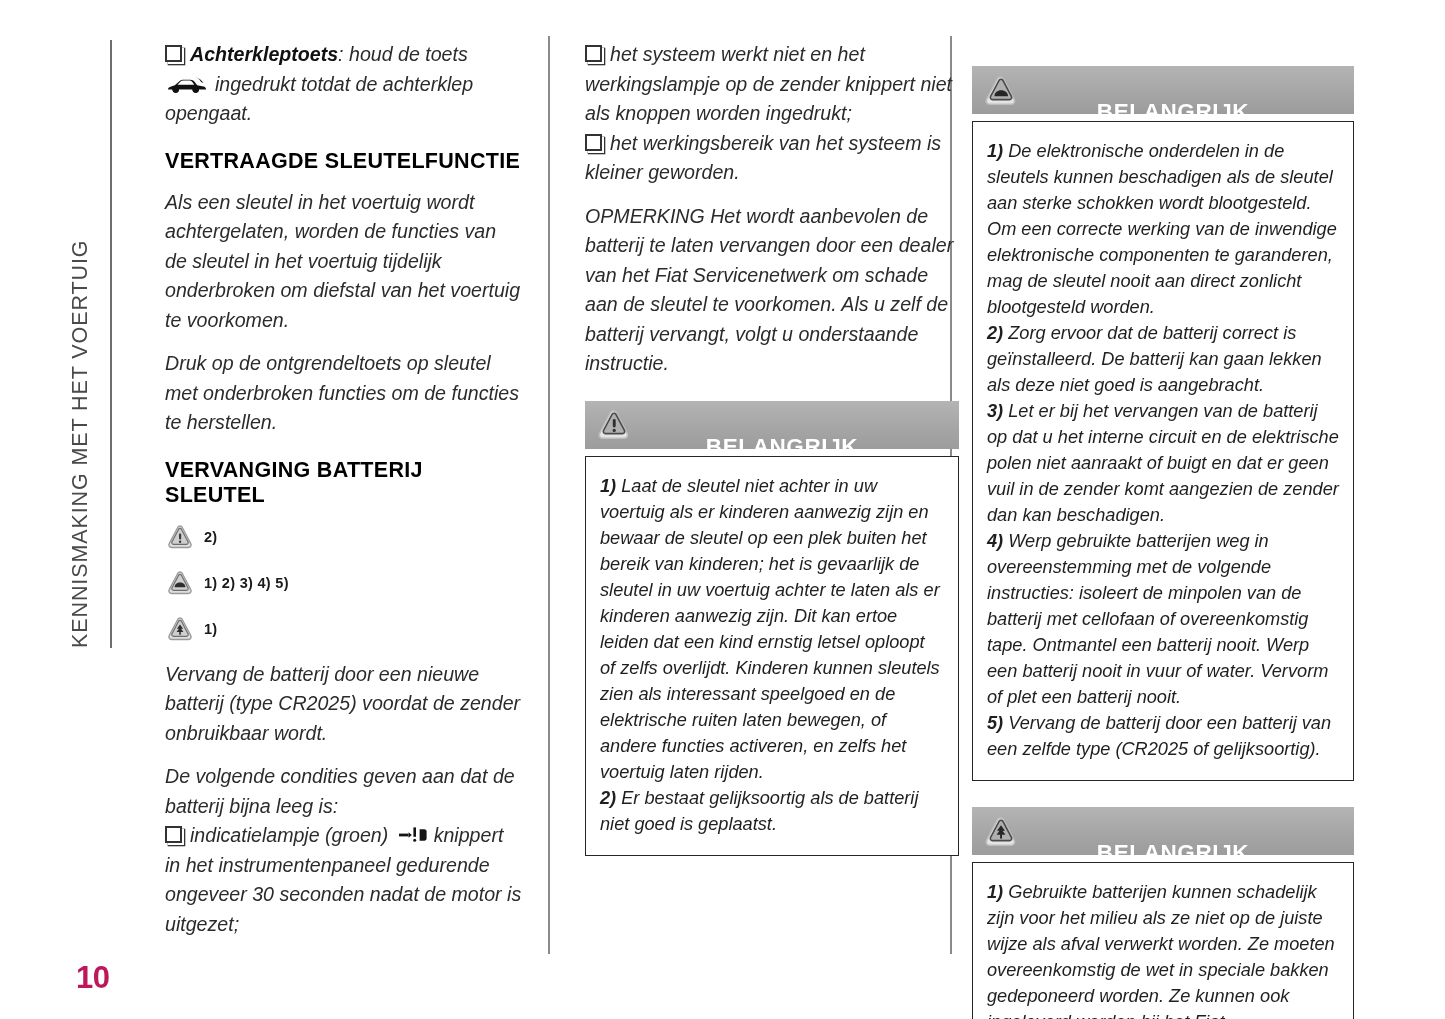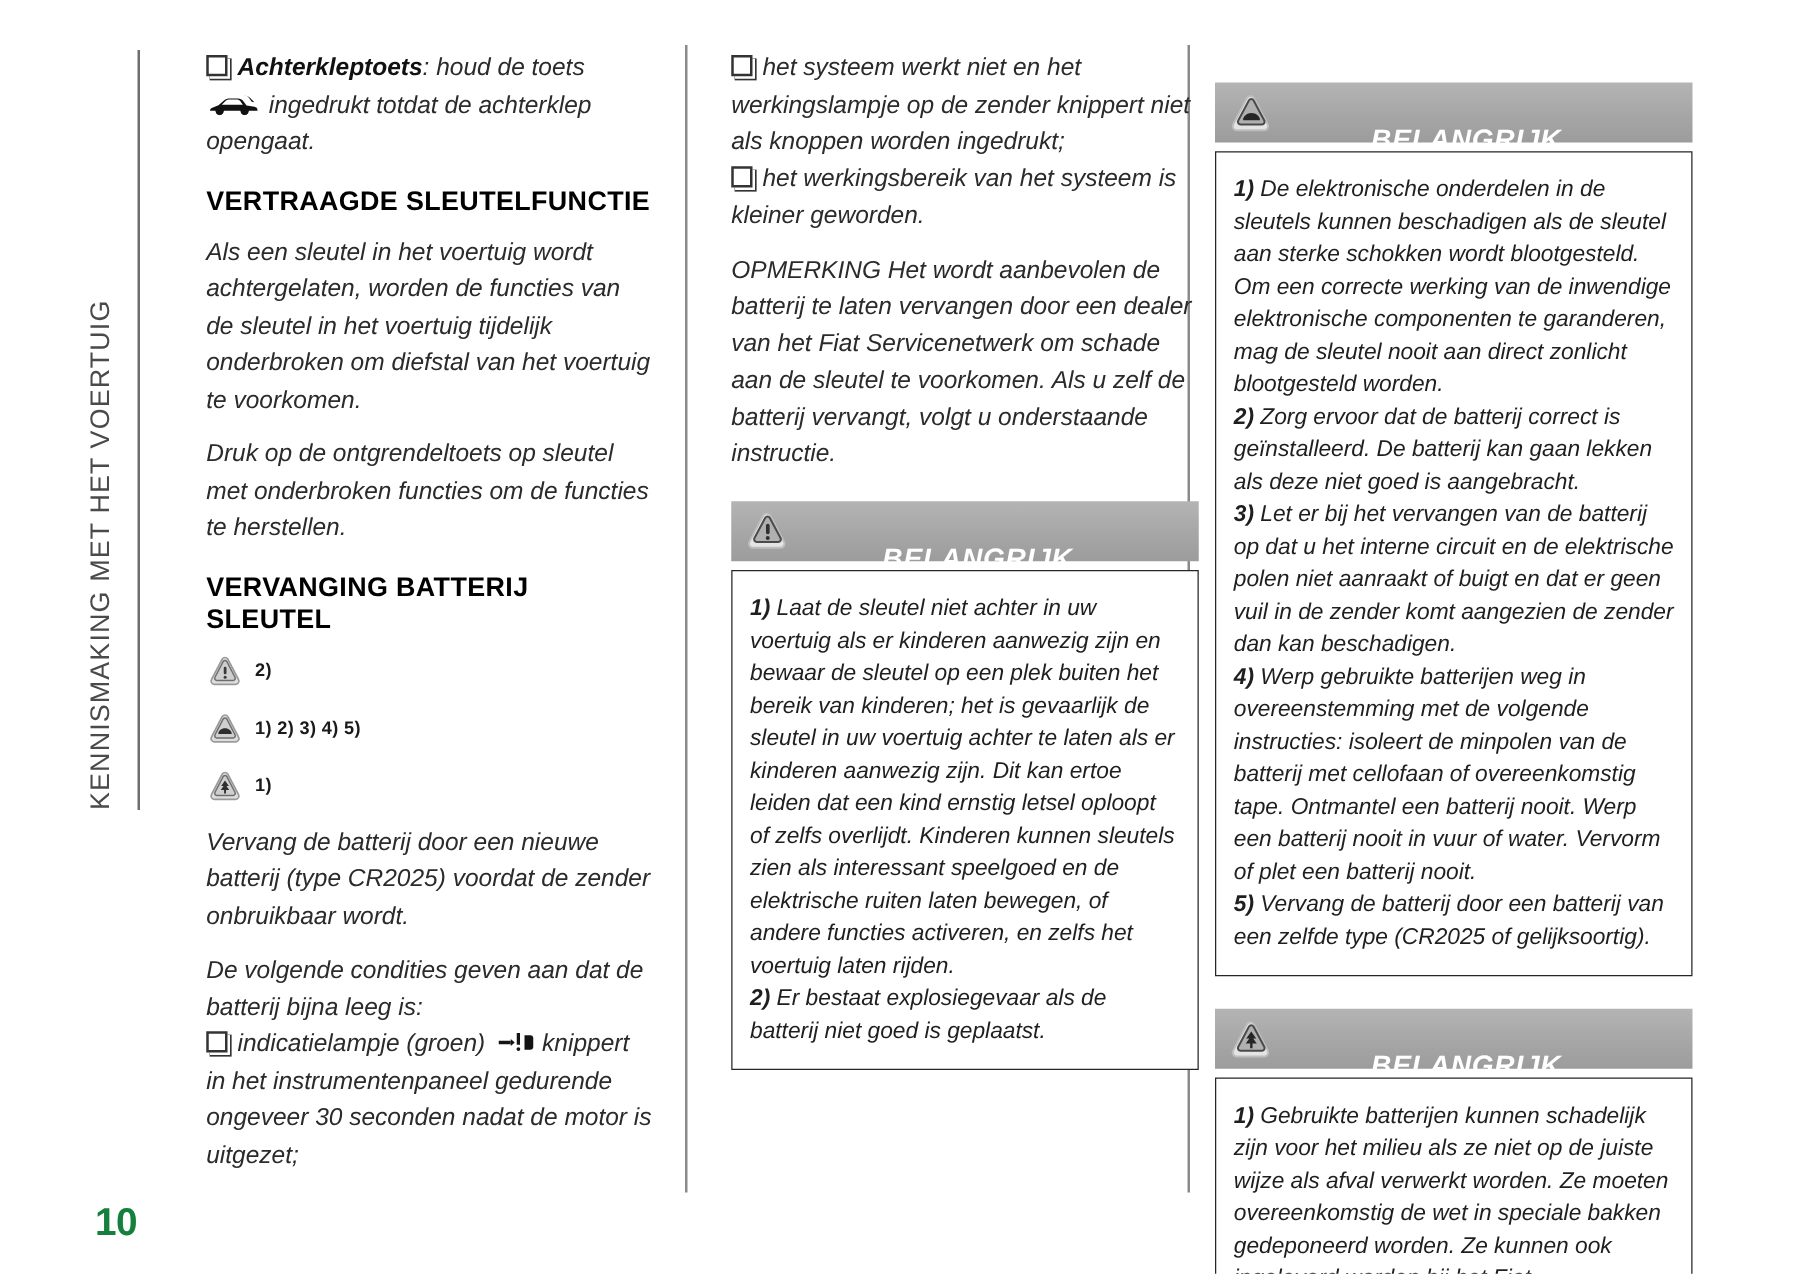--- a/index.html
+++ b/index.html
@@ -49,21 +49,21 @@
     background: #6e6e6e;
   }
 
   
   .folio {
     position: absolute;
     left: 76px;
     top: 960px;
     font-size: 31px;
     font-weight: bold;
-    color: #15803d;
+    color: #be185d;
     letter-spacing: -0.5px;
   }
 
   
   .col-rule {
     position: absolute;
     top: 36px;
     height: 918px;
     width: 1.6px;
     background: #8a8a8a;
@@ -156,21 +156,20 @@
     align-items: center;
     padding-left: 10px;
     box-sizing: border-box;
   }
   .callout-bar .tri { width: 38px; height: 33px; flex: none; }
   .callout-title {
     flex: 1;
     text-align: center;
     font-size: 22.5px;
     font-weight: bold;
-    font-style: italic;
     color: #ffffff;
     letter-spacing: 0.6px;
     padding-right: 28px;
     margin-top: 44px;
   }
   .callout-body {
     border: 1.6px solid #262626;
     border-top: none;
     margin-top: 7px;
     border-top: 1.6px solid #262626;
@@ -288,21 +287,21 @@
       <svg class="tri" viewBox="0 0 38 33">
         <path d="M17.6 3.1a3.4 3.4 0 0 1 5.6 0l11 21a3.3 3.3 0 0 1-2.8 4.9H9.4a3.3 3.3 0 0 1-2.8-4.9z" transform="translate(-2,1.2)" fill="#e4e4e4" stroke="#bdbdbd" stroke-width="1.6"></path>
         <path d="M17.2 6.2a2.2 2.2 0 0 1 3.6 0l8.6 16.2c.8 1.5-.3 3.2-1.8 3.2H10.4c-1.5 0-2.6-1.7-1.8-3.2z" fill="#b0b0b0" stroke="#4a4a4a" stroke-width="1.6"></path>
         <rect x="17.8" y="11" width="2.9" height="8.4" rx="1.4" fill="#303030"></rect>
         <circle cx="19.2" cy="22.4" r="1.6" fill="#303030"></circle>
       </svg>
       <div class="callout-title">BELANGRIJK</div>
     </div>
     <div class="callout-body">
       <p><span class="num">1)</span> <span>Laat de sleutel niet achter in uw voertuig als er kinderen aanwezig zijn en bewaar de sleutel op een plek buiten het bereik van kinderen; het is gevaarlijk de sleutel in uw voertuig achter te laten als er kinderen aanwezig zijn. Dit kan ertoe leiden dat een kind ernstig letsel oploopt of zelfs overlijdt. Kinderen kunnen sleutels zien als interessant speelgoed en de elektrische ruiten laten bewegen, of andere functies activeren, en zelfs het voertuig laten rijden.</span></p>
-      <p><span class="num">2)</span> <span>Er bestaat explosiegevaar als de batterij niet goed is geplaatst.</span></p>
+      <p><span class="num">2)</span> <span>Er bestaat gelijksoortig als de batterij niet goed is geplaatst.</span></p>
     </div>
   </div>
 
 </div>
 
 <div class="col c3" style="top:66px;">
 
   <div class="callout">
     <div class="callout-bar">
       <svg class="tri" viewBox="0 0 38 33">

